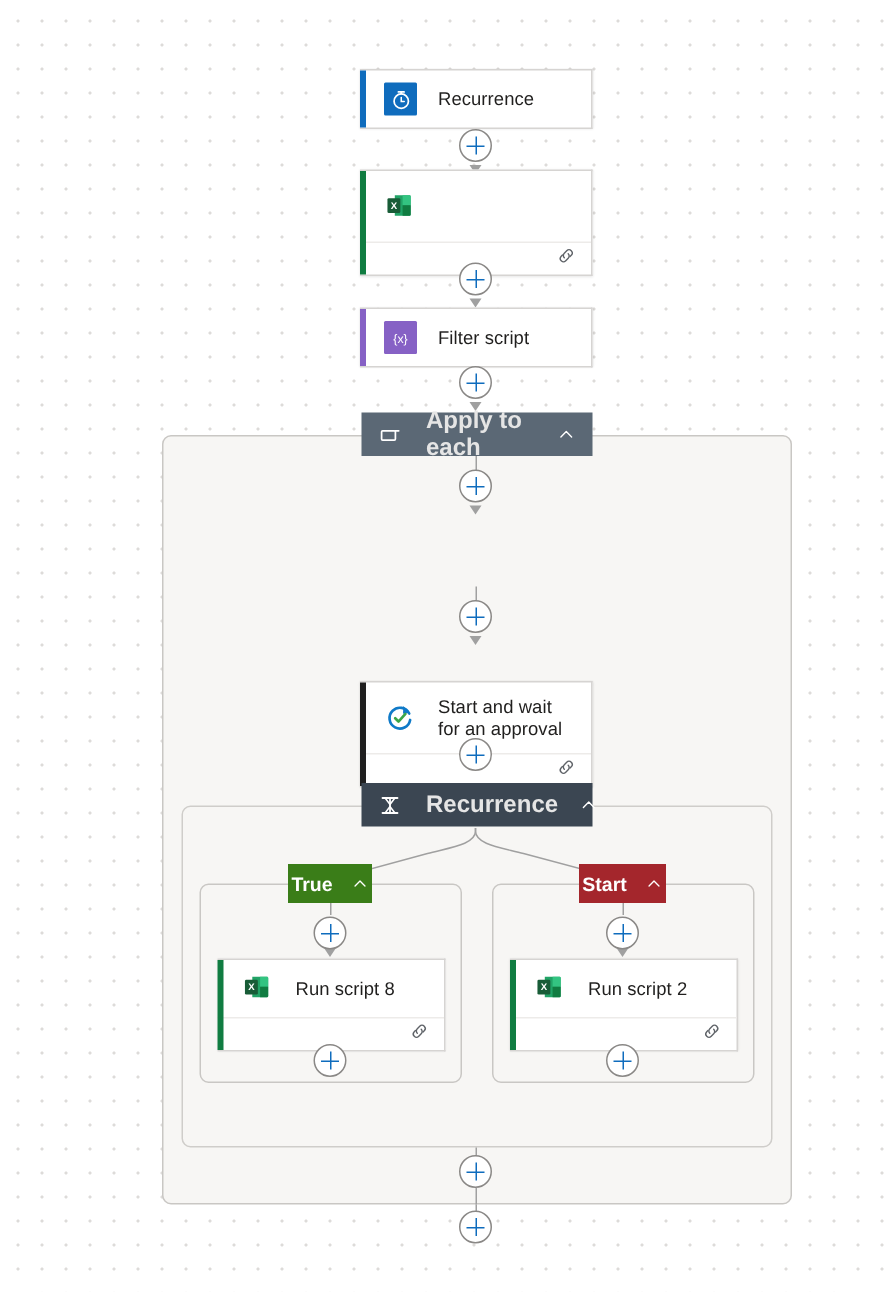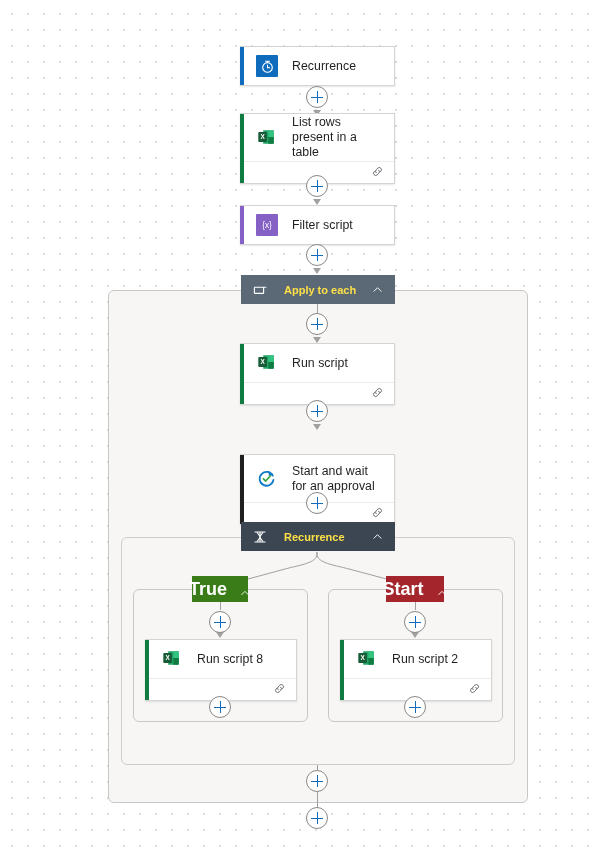--- a/index.html
+++ b/index.html
@@ -116,22 +116,22 @@
     padding-right: 10px;
   }
 
   
   .scope-header {
     position: absolute;
     display: flex;
     align-items: center;
     padding: 0 11px;
     height: 29px;
-    color: #fde047;
-    font-size: 11px;
+    color: #e5e5e5;
+    font-size: 16px;
     font-weight: bold;
     cursor: pointer;
   }
   .scope-header .sh-icon {
     width: 16px; height: 16px;
     margin-right: 16px;
     flex: 0 0 16px;
     position: relative;
   }
   .scope-header .sh-label { flex: 1 1 auto; }
@@ -142,21 +142,21 @@
   }
 
   
   .branch-pill {
     position: absolute;
     display: flex;
     align-items: center;
     justify-content: center;
     height: 26px;
     color: #fff;
-    font-size: 18px;
+    font-size: 13px;
     font-weight: bold;
     padding: 0 10px;
     cursor: pointer;
   }
   .branch-pill .chev { width: 12px; height: 12px; margin-left: 12px; }
 
   
   .ico-sq {
     position: absolute;
     inset: 0;
@@ -239,21 +239,20 @@
     <div class="card-body">
       <div class="card-icon">
         <svg width="20" height="20" viewBox="0 0 20 20" aria-hidden="true">
           <path d="M7.2 3.2 H17 a0.8 0.8 0 0 1 0.8 0.8 V16 a0.8 0.8 0 0 1 -0.8 0.8 H7.2 Z" fill="#21a366"></path>
           <path d="M12.4 3.2 H17 a0.8 0.8 0 0 1 0.8 0.8 V9.9 H12.4 Z" fill="#33c481"></path>
           <path d="M12.4 9.9 H17.8 V16 a0.8 0.8 0 0 1 -0.8 0.8 H12.4 Z" fill="#107c41"></path>
           <rect x="2.3" y="5.1" width="8.6" height="9.9" rx="0.9" fill="#185c37"></rect>
           <text x="6.6" y="12.3" font-family="'Liberation Sans',sans-serif" font-size="6.4" font-weight="bold" fill="#ffffff" text-anchor="middle">X</text>
         </svg>
       </div>
-      <div class="card-title">List rows present in a table</div>
     </div>
     <div class="card-footer">
       <span>
         <svg width="13" height="13" viewBox="0 0 16 16" aria-hidden="true">
           <path d="M6.4 9.6 a2.6 2.6 0 0 1 0 -3.7 l2 -2 a2.6 2.6 0 0 1 3.7 3.7 l-1 1" fill="none" stroke="#5f6368" stroke-width="1.15" stroke-linecap="round"></path>
           <path d="M9.6 6.4 a2.6 2.6 0 0 1 0 3.7 l-2 2 a2.6 2.6 0 0 1 -3.7 -3.7 l1 -1" fill="none" stroke="#5f6368" stroke-width="1.15" stroke-linecap="round"></path>
         </svg>
       </span>
     </div>
   </div>
@@ -286,43 +285,20 @@
     <span class="sh-label">Apply to each</span>
     <span class="chev">
       <svg width="13" height="13" viewBox="0 0 16 16" aria-hidden="true">
         <path d="M3.6 10.2 L8 5.8 L12.4 10.2" fill="none" stroke="#ffffff" stroke-width="1.15" stroke-linecap="round" stroke-linejoin="round"></path>
       </svg>
     </span>
   </div>
 
   <div class="plus" style="left:306px; top:313px;"></div>
 
-  <div class="card" style="left:240px; top:343px; width:155px;">
-    <div class="accent" style="background:#107c41;"></div>
-    <div class="card-body">
-      <div class="card-icon">
-        <svg width="20" height="20" viewBox="0 0 20 20" aria-hidden="true">
-          <path d="M7.2 3.2 H17 a0.8 0.8 0 0 1 0.8 0.8 V16 a0.8 0.8 0 0 1 -0.8 0.8 H7.2 Z" fill="#21a366"></path>
-          <path d="M12.4 3.2 H17 a0.8 0.8 0 0 1 0.8 0.8 V9.9 H12.4 Z" fill="#33c481"></path>
-          <path d="M12.4 9.9 H17.8 V16 a0.8 0.8 0 0 1 -0.8 0.8 H12.4 Z" fill="#107c41"></path>
-          <rect x="2.3" y="5.1" width="8.6" height="9.9" rx="0.9" fill="#185c37"></rect>
-          <text x="6.6" y="12.3" font-family="'Liberation Sans',sans-serif" font-size="6.4" font-weight="bold" fill="#ffffff" text-anchor="middle">X</text>
-        </svg>
-      </div>
-      <div class="card-title">Run script</div>
-    </div>
-    <div class="card-footer">
-      <span>
-        <svg width="13" height="13" viewBox="0 0 16 16" aria-hidden="true">
-          <path d="M6.4 9.6 a2.6 2.6 0 0 1 0 -3.7 l2 -2 a2.6 2.6 0 0 1 3.7 3.7 l-1 1" fill="none" stroke="#5f6368" stroke-width="1.15" stroke-linecap="round"></path>
-          <path d="M9.6 6.4 a2.6 2.6 0 0 1 0 3.7 l-2 2 a2.6 2.6 0 0 1 -3.7 -3.7 l1 -1" fill="none" stroke="#5f6368" stroke-width="1.15" stroke-linecap="round"></path>
-        </svg>
-      </span>
-    </div>
-  </div>
 
   <div class="plus" style="left:306px; top:400px;"></div>
 
   <div class="card two-line" style="left:240px; top:430px; width:155px;margin-top:24px;">
     <div class="accent" style="background:#1f1f1f;"></div>
     <div class="card-body">
       <div class="card-icon">
         <svg width="21" height="21" viewBox="0 0 20 20" aria-hidden="true">
           <path d="M16 7.3 A6.6 6.6 0 1 0 16.6 11.4" fill="none" stroke="#0f7ac8" stroke-width="1.7" stroke-linecap="round"></path>
           <path d="M12.2 2.6 L16.4 6.9 L12.1 7.4 Z" fill="#0f7ac8"></path>

